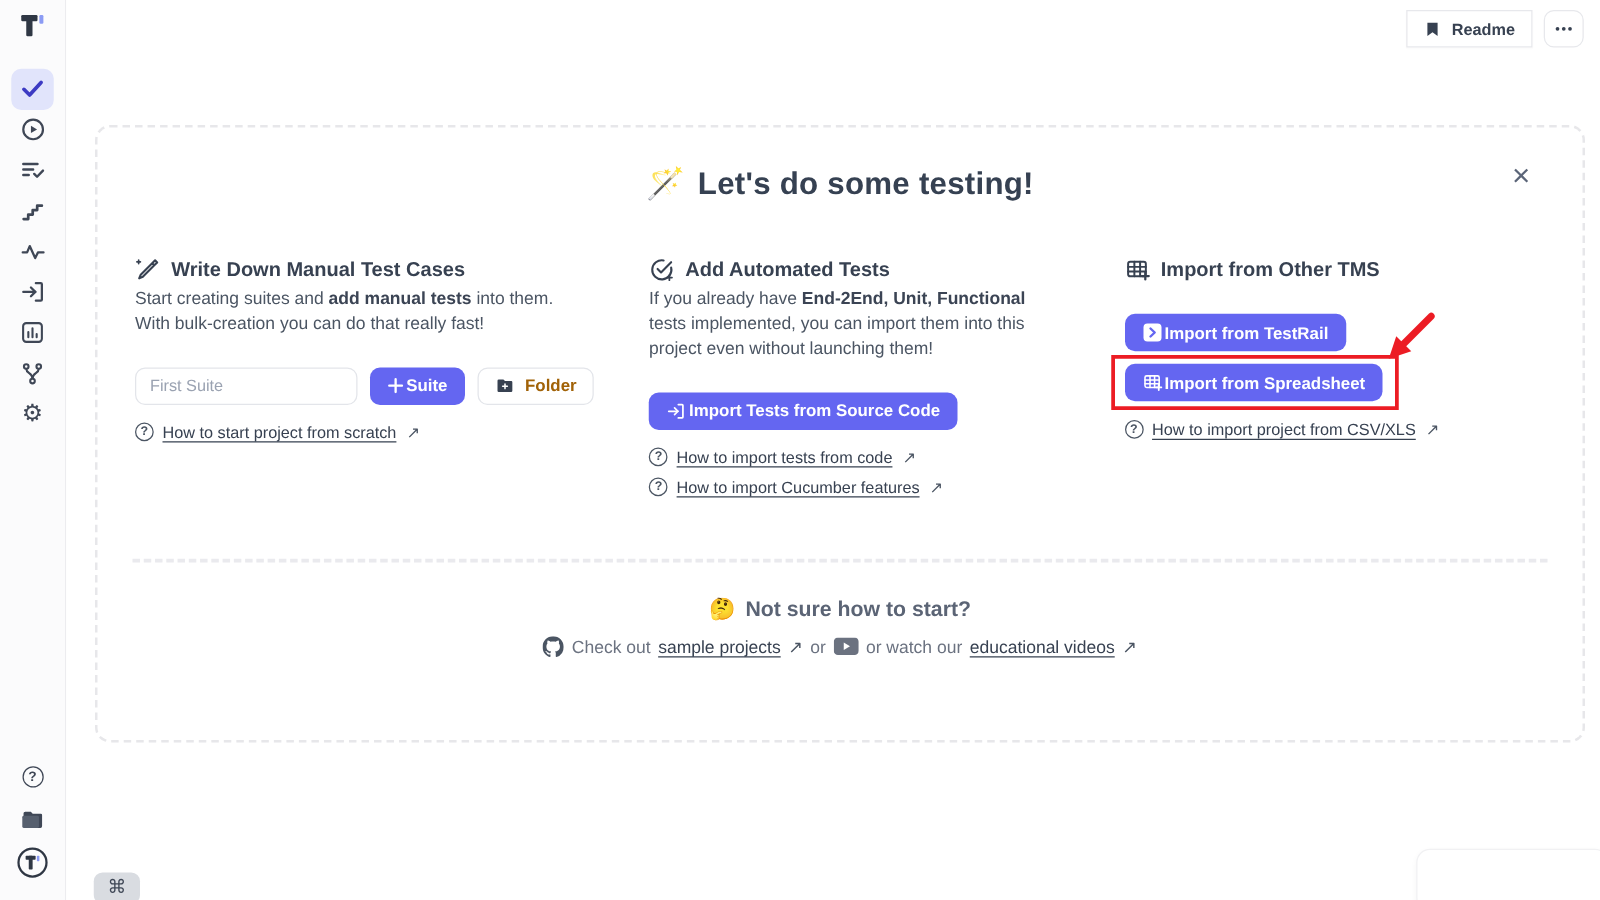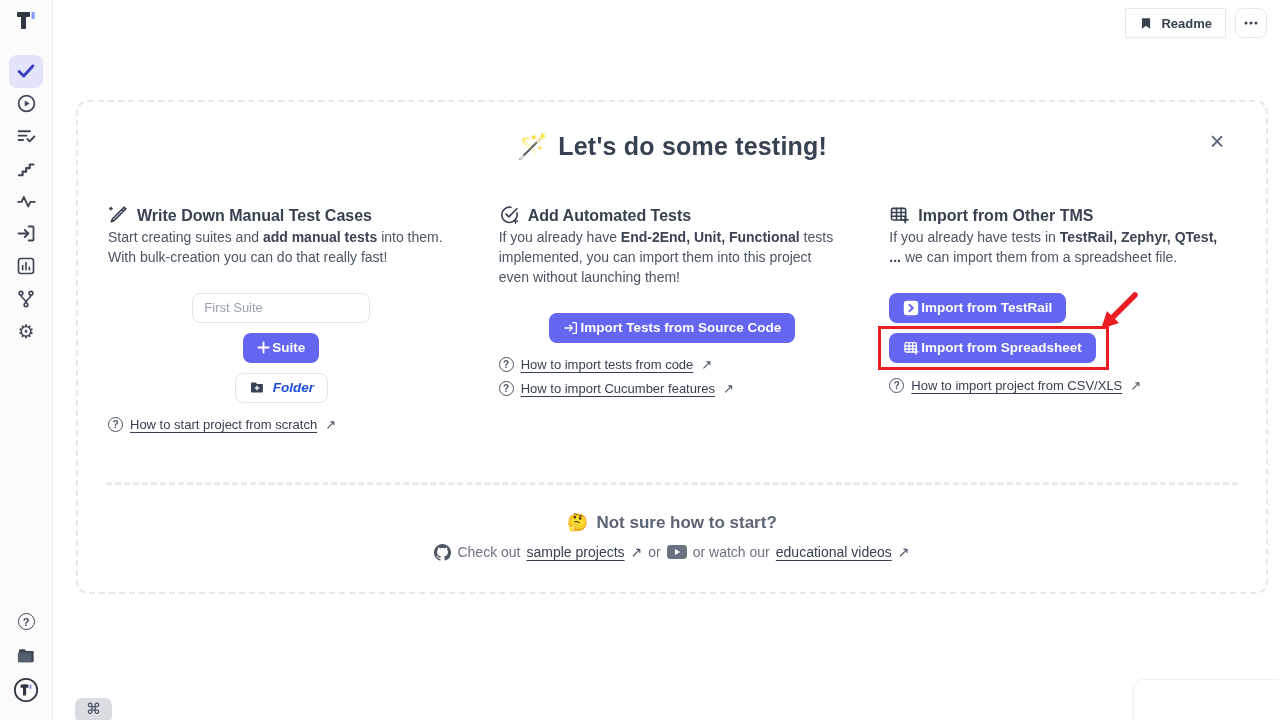--- a/index.html
+++ b/index.html
@@ -42,30 +42,30 @@
     letter-spacing:.2px; }
   .card-title .emoji { margin-right:10px; }
 
   .cols { display:grid; grid-template-columns:1fr 1fr 1fr; column-gap:44px; padding:0 30px;
     margin-top:44px; }
   .col h2 { display:flex; align-items:flex-end; gap:9px; font-size:16px; font-weight:700; color:#374151; }
   .col h2 svg { flex:0 0 auto; }
   .col p { margin-top:3px; font-size:14px; line-height:1.42; color:#4b5563; padding-right:6px; }
   .col p b { color:#3b4454; }
 
-  .row { display:flex; align-items:center; gap:10px; margin-top:25px;flex-direction:column; }
+  .row { display:flex; align-items:center; gap:10px; margin-top:25px; }
   .input { width:178px; height:30px; border:1px solid #e3e5ea; border-radius:8px; padding:0 11px;
     font-size:13px; color:#374151; outline:none; }
   .input::placeholder { color:#9aa2b1; }
   .btn-purple { display:inline-flex; align-items:center; gap:2px; height:30px; padding:0 14px;
     background:#6466f1; color:#fff; border:none; border-radius:8px; font-size:13.5px; font-weight:600;
     cursor:pointer; }
   .btn-white { display:inline-flex; align-items:center; gap:8px; height:30px; padding:0 13px;
-    background:#fff; color:#1d4ed8; border:1px solid #e3e5ea; border-radius:8px; font-size:13.5px;
-    font-weight:600; cursor:pointer;font-style:italic; }
+    background:#fff; color:#a16207; border:1px solid #e3e5ea; border-radius:8px; font-size:13.5px;
+    font-weight:600; cursor:pointer; }
 
   .doc-link { display:flex; align-items:center; gap:7px; margin-top:14px; font-size:13px; color:#374151; }
   .doc-link .help-circle { width:15px; height:15px; border-width:1.4px; font-size:10px; color:#4b5563;
     border-color:#4b5563; flex:0 0 auto; }
   .doc-link a { color:#374151; text-decoration:underline; text-underline-offset:3px; cursor:pointer; }
   .doc-link .ext { font-size:13px; color:#4b5563; margin-left:1px; }
 
   .col3-buttons { display:flex; flex-direction:column; align-items:flex-start; }
   .red-wrap { position:relative; display:inline-block; margin-top:10px; }
   .red-rect { position:absolute; left:-11px; top:-7px; right:-13px; bottom:-7px;
@@ -280,21 +280,20 @@
 
       <div class="col">
         <h2>
           <svg width="20" height="20" viewBox="0 0 24 24" fill="none" stroke="#374151" stroke-width="1.9" stroke-linecap="round">
               <rect x="3" y="4" width="17" height="14" rx="2"></rect>
               <path d="M3 9h17M3 13.5h17M9 4v14M14.5 4v14"></path>
               <path d="M19.5 14.5v6.5M16.2 17.8h6.6" stroke-width="2.2"></path>
             </svg>
           <span>Import from Other TMS</span>
         </h2>
-        <p><span>If you already have tests in </span><b>TestRail, Zephyr, QTest, ...</b><span> we can import them from a spreadsheet file.</span></p>
         <div class="col3-buttons">
           <button class="btn-purple" style="margin-top:25px">
             <svg width="16" height="16" viewBox="0 0 20 20">
                 <rect x="1" y="1" width="18" height="18" rx="4" fill="#fff"></rect>
                 <path d="M8 6l4.2 4L8 14" fill="none" stroke="#6466f1" stroke-width="2.4" stroke-linecap="round" stroke-linejoin="round"></path>
               </svg>
             <span>Import from TestRail</span>
           </button>
           <span class="red-wrap">
             <span class="red-rect"></span>

